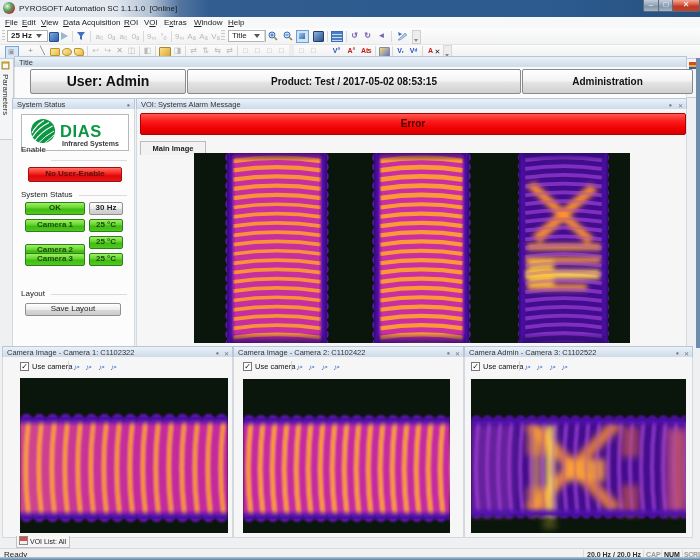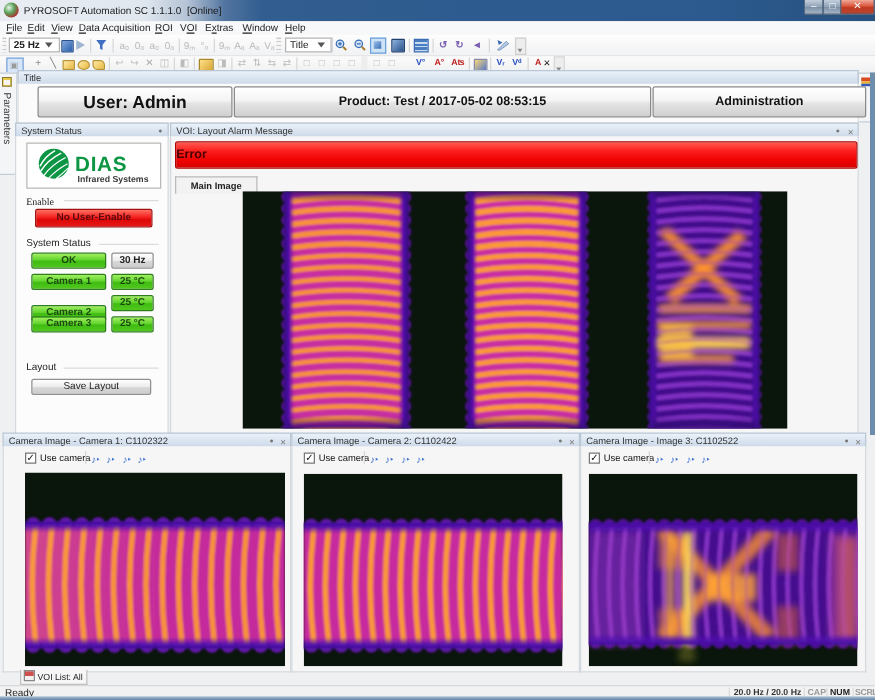--- a/index.html
+++ b/index.html
@@ -53,21 +53,21 @@
   .graybtn{position:absolute;border:1px solid #909090;border-radius:2px;
     background:linear-gradient(180deg,#ffffff 0%,#ececec 50%,#d8d8d8 55%,#cccccc 100%);
     font-size:8px;font-weight:bold;color:#222;text-align:center;}
   #redbtn{position:absolute;border:1px solid #a01010;border-radius:2px;
     background:linear-gradient(180deg,#ff7060 0%,#f52020 45%,#dd0808 60%,#e81818 100%);
     font-size:8px;font-weight:bold;color:#5a0a0a;text-align:center;}
   
   #voipanel{left:136px;top:109px;width:549px;height:238px;background:#f6f6f6;border:1px solid #d4d9df;border-top:none;}
   #errbar{position:absolute;left:3px;top:4px;width:544px;height:20px;border:1px solid #b00000;border-radius:2px;
     background:linear-gradient(180deg,#ff5a50 0%,#fb1d1d 35%,#ef0202 70%,#d90000 100%);
-    text-align:left;font-size:10px;font-weight:bold;color:#4a0000;line-height:19px;}
+    text-align:center;font-size:10px;font-weight:bold;color:#4a0000;line-height:19px;}
   #mitab{position:absolute;left:3px;top:32px;width:64px;height:13px;background:#f2f2f2;
     border:1px solid #bbb;border-bottom:none;font-size:7.5px;font-weight:bold;color:#222;
     text-align:center;line-height:13px;}
   
   #statusbar{left:0;top:548px;width:700px;height:11px;overflow:hidden;background:#f2f2f2;border-top:1px solid #d9d9d9;font-size:8px;color:#222;}
   #bottomedge{left:0;top:557px;width:700px;height:3px;background:linear-gradient(180deg,#b7c7d8,#5e82a6);}
 </style>
 </head>
 <body>
 <div id="titlebar" class="abs"></div>
@@ -231,40 +231,40 @@
       <circle cx="21" cy="16" r="12" fill="#0c9644"></circle>
       <path d="M10,18 Q14,10 22,5.5" stroke="#fff" stroke-width="1.3" fill="none"></path>
       <path d="M10.5,22 Q16,13 27,7.5" stroke="#fff" stroke-width="1.2" fill="none"></path>
       <path d="M13,25.5 Q19,17 30.5,11" stroke="#fff" stroke-width="1.1" fill="none"></path>
       <path d="M17,27.5 Q23,21 32,16" stroke="#fff" stroke-width="1" fill="none"></path>
       <path d="M23,27.8 Q28,24 32.5,19.5" stroke="#fff" stroke-width="0.9" fill="none"></path>
       <text x="38" y="21.5" font-family="Liberation Sans" font-size="16.5" font-weight="bold" fill="#0c9644" letter-spacing="0.6">DIAS</text>
       <text x="40" y="30.5" font-family="Liberation Sans" font-size="7" font-weight="bold" fill="#3a3a3a">Infrared Systems</text>
     </svg>
   </div>
-  <div class="lbl" style="left:8px;top:48px;font-family:Liberation Serif, serif;">Enable</div>
+  <div class="lbl" style="left:8px;top:36px;">Enable</div>
   <div class="abs" style="left:38px;top:51px;width:76px;height:1px;background:#dcdcdc;"></div>
   <div id="redbtn" style="left:15px;top:58px;width:92px;height:13px;line-height:12px;">No User-Enable</div>
   <div class="lbl" style="left:8px;top:81px;">System Status</div>
   <div class="abs" style="left:66px;top:86px;width:48px;height:1px;background:#dcdcdc;"></div>
   <div class="grnbtn" style="left:12px;top:93px;width:58px;height:11px;line-height:10px;">OK</div>
   <div class="graybtn" style="left:76px;top:93px;width:32px;height:11px;line-height:10px;">30 Hz</div>
   <div class="grnbtn" style="left:12px;top:110px;width:58px;height:11px;line-height:10px;">Camera 1</div>
   <div class="grnbtn" style="left:76px;top:110px;width:32px;height:11px;line-height:10px;">25 °C</div>
   <div class="grnbtn" style="left:12px;top:135px;width:58px;height:11px;line-height:10px;">Camera 2</div>
   <div class="grnbtn" style="left:76px;top:127px;width:32px;height:11px;line-height:10px;">25 °C</div>
   <div class="grnbtn" style="left:12px;top:144px;width:58px;height:11px;line-height:10px;">Camera 3</div>
   <div class="grnbtn" style="left:76px;top:144px;width:32px;height:11px;line-height:10px;">25 °C</div>
   <div class="lbl" style="left:8px;top:180px;">Layout</div>
   <div class="abs" style="left:38px;top:185px;width:76px;height:1px;background:#dcdcdc;"></div>
   <div class="graybtn" style="left:12px;top:194px;width:94px;height:11px;line-height:10px;font-weight:normal;">Save Layout</div>
 </div>
 
 <div class="phead abs" style="left:136px;top:98px;width:549px;height:11px;">
-    <span class="t">VOI: Layout Alarm Message</span>
+    <span class="t">VOI: Systems Alarm Message</span>
     <span class="pin" style="right:14px;">●</span>
     <span class="xbtn" style="right:3px;">✕</span>
   </div>
 <div id="voipanel" class="abs">
   <div id="errbar">Error</div>
   <div id="mitab">Main Image</div>
 </div>
 
 <div class="abs" style="left:194px;top:153px;width:436px;height:190px;">
 <svg width="436" height="190" viewBox="0 0 436 190">
@@ -477,21 +477,21 @@
     <span class="xbtn" style="right:3px;">✕</span>
   </div>
 <div class="abs" style="left:2px;top:357px;width:229px;height:180px;background:#f6f6f6;border:1px solid #d4d9df;border-top:none;"></div>
 <div class="phead abs" style="left:233px;top:346px;width:229px;height:11px;">
     <span class="t">Camera Image - Camera 2: C1102422</span>
     <span class="pin" style="right:13px;">●</span>
     <span class="xbtn" style="right:3px;">✕</span>
   </div>
 <div class="abs" style="left:233px;top:357px;width:229px;height:180px;background:#f6f6f6;border:1px solid #d4d9df;border-top:none;"></div>
 <div class="phead abs" style="left:464px;top:346px;width:227px;height:11px;">
-    <span class="t">Camera Image - Image 3: C1102522</span>
+    <span class="t">Camera Admin - Camera 3: C1102522</span>
     <span class="pin" style="right:13px;">●</span>
     <span class="xbtn" style="right:3px;">✕</span>
   </div>
 <div class="abs" style="left:464px;top:357px;width:227px;height:180px;background:#f6f6f6;border:1px solid #d4d9df;border-top:none;"></div>
 
 <div class="abs" style="left:18px;top:360px;width:110px;height:14px;font-size:7.5px;color:#111;">
   <span style="position:absolute;left:2px;top:2px;width:7px;height:7px;border:1px solid #777;background:#fff;text-align:center;line-height:8px;font-size:8px;">✓</span>
   <span style="position:absolute;left:14px;top:2px;">Use camera</span>
   <span style="position:absolute;left:50px;top:1px;width:1px;height:10px;background:#d5d5d5;"></span>
   <span style="position:absolute;left:55px;top:1px;color:#3a6fd0;font-size:8px;">♪‣</span>

